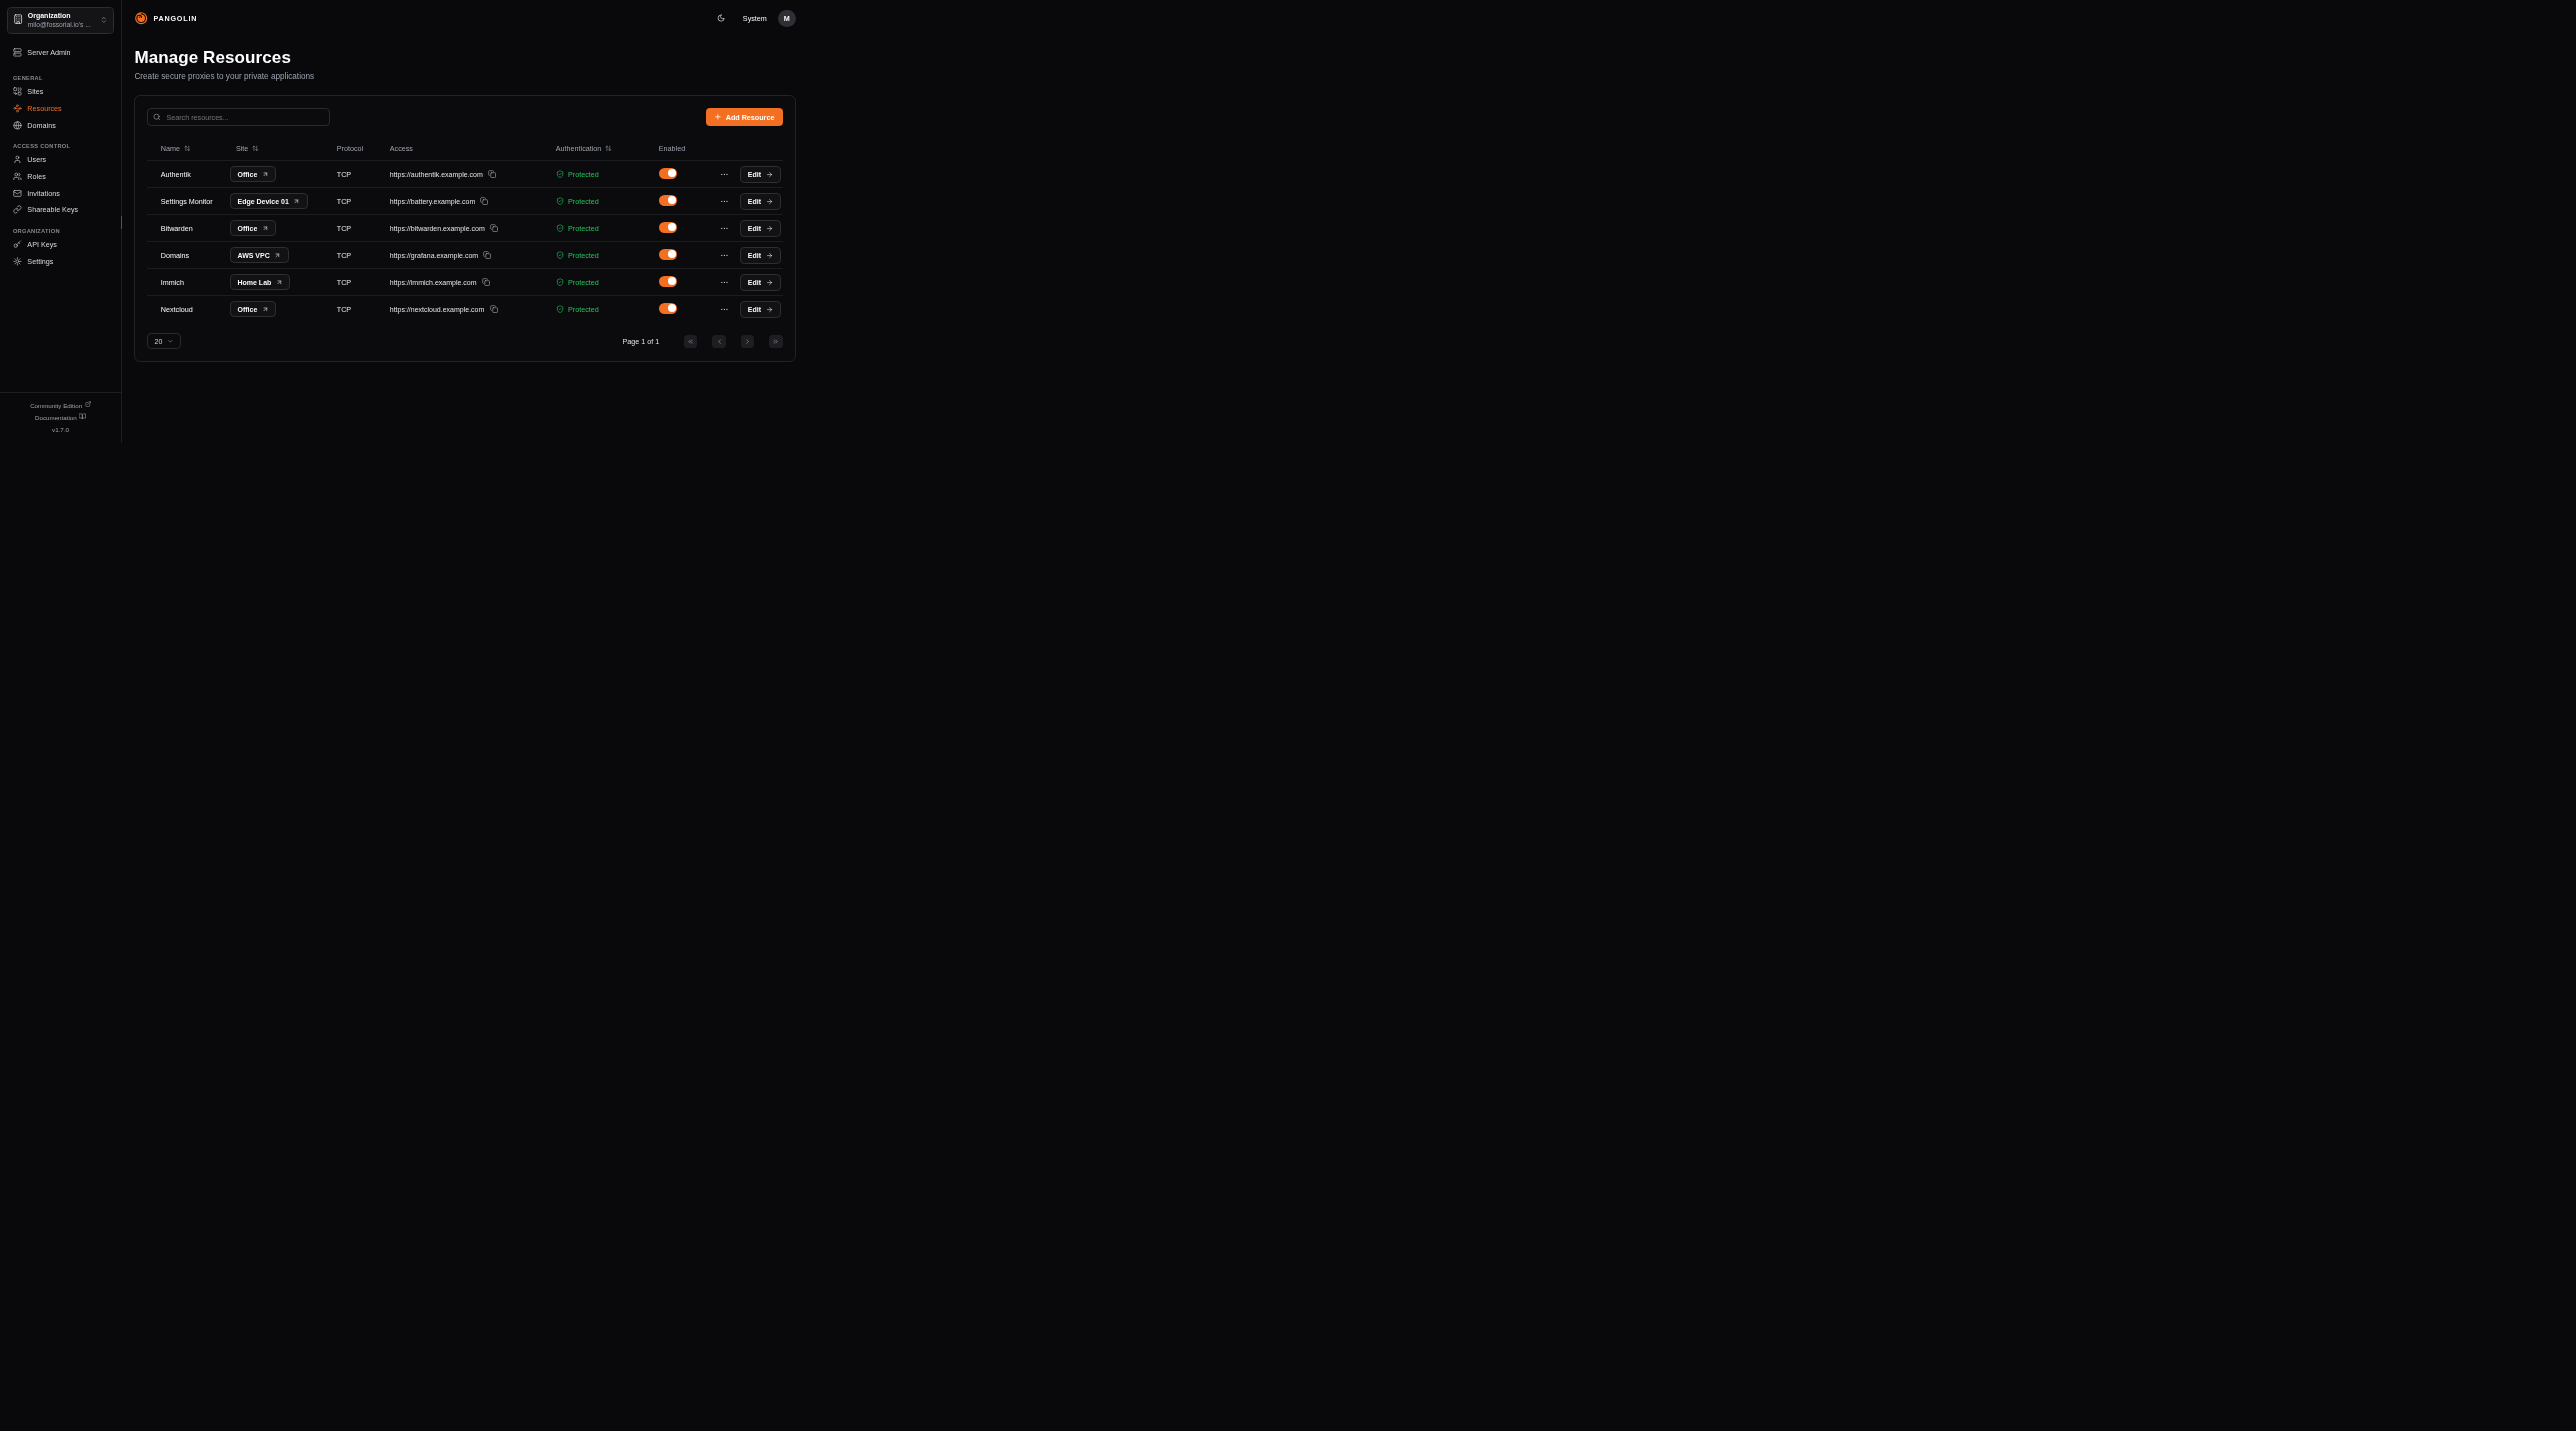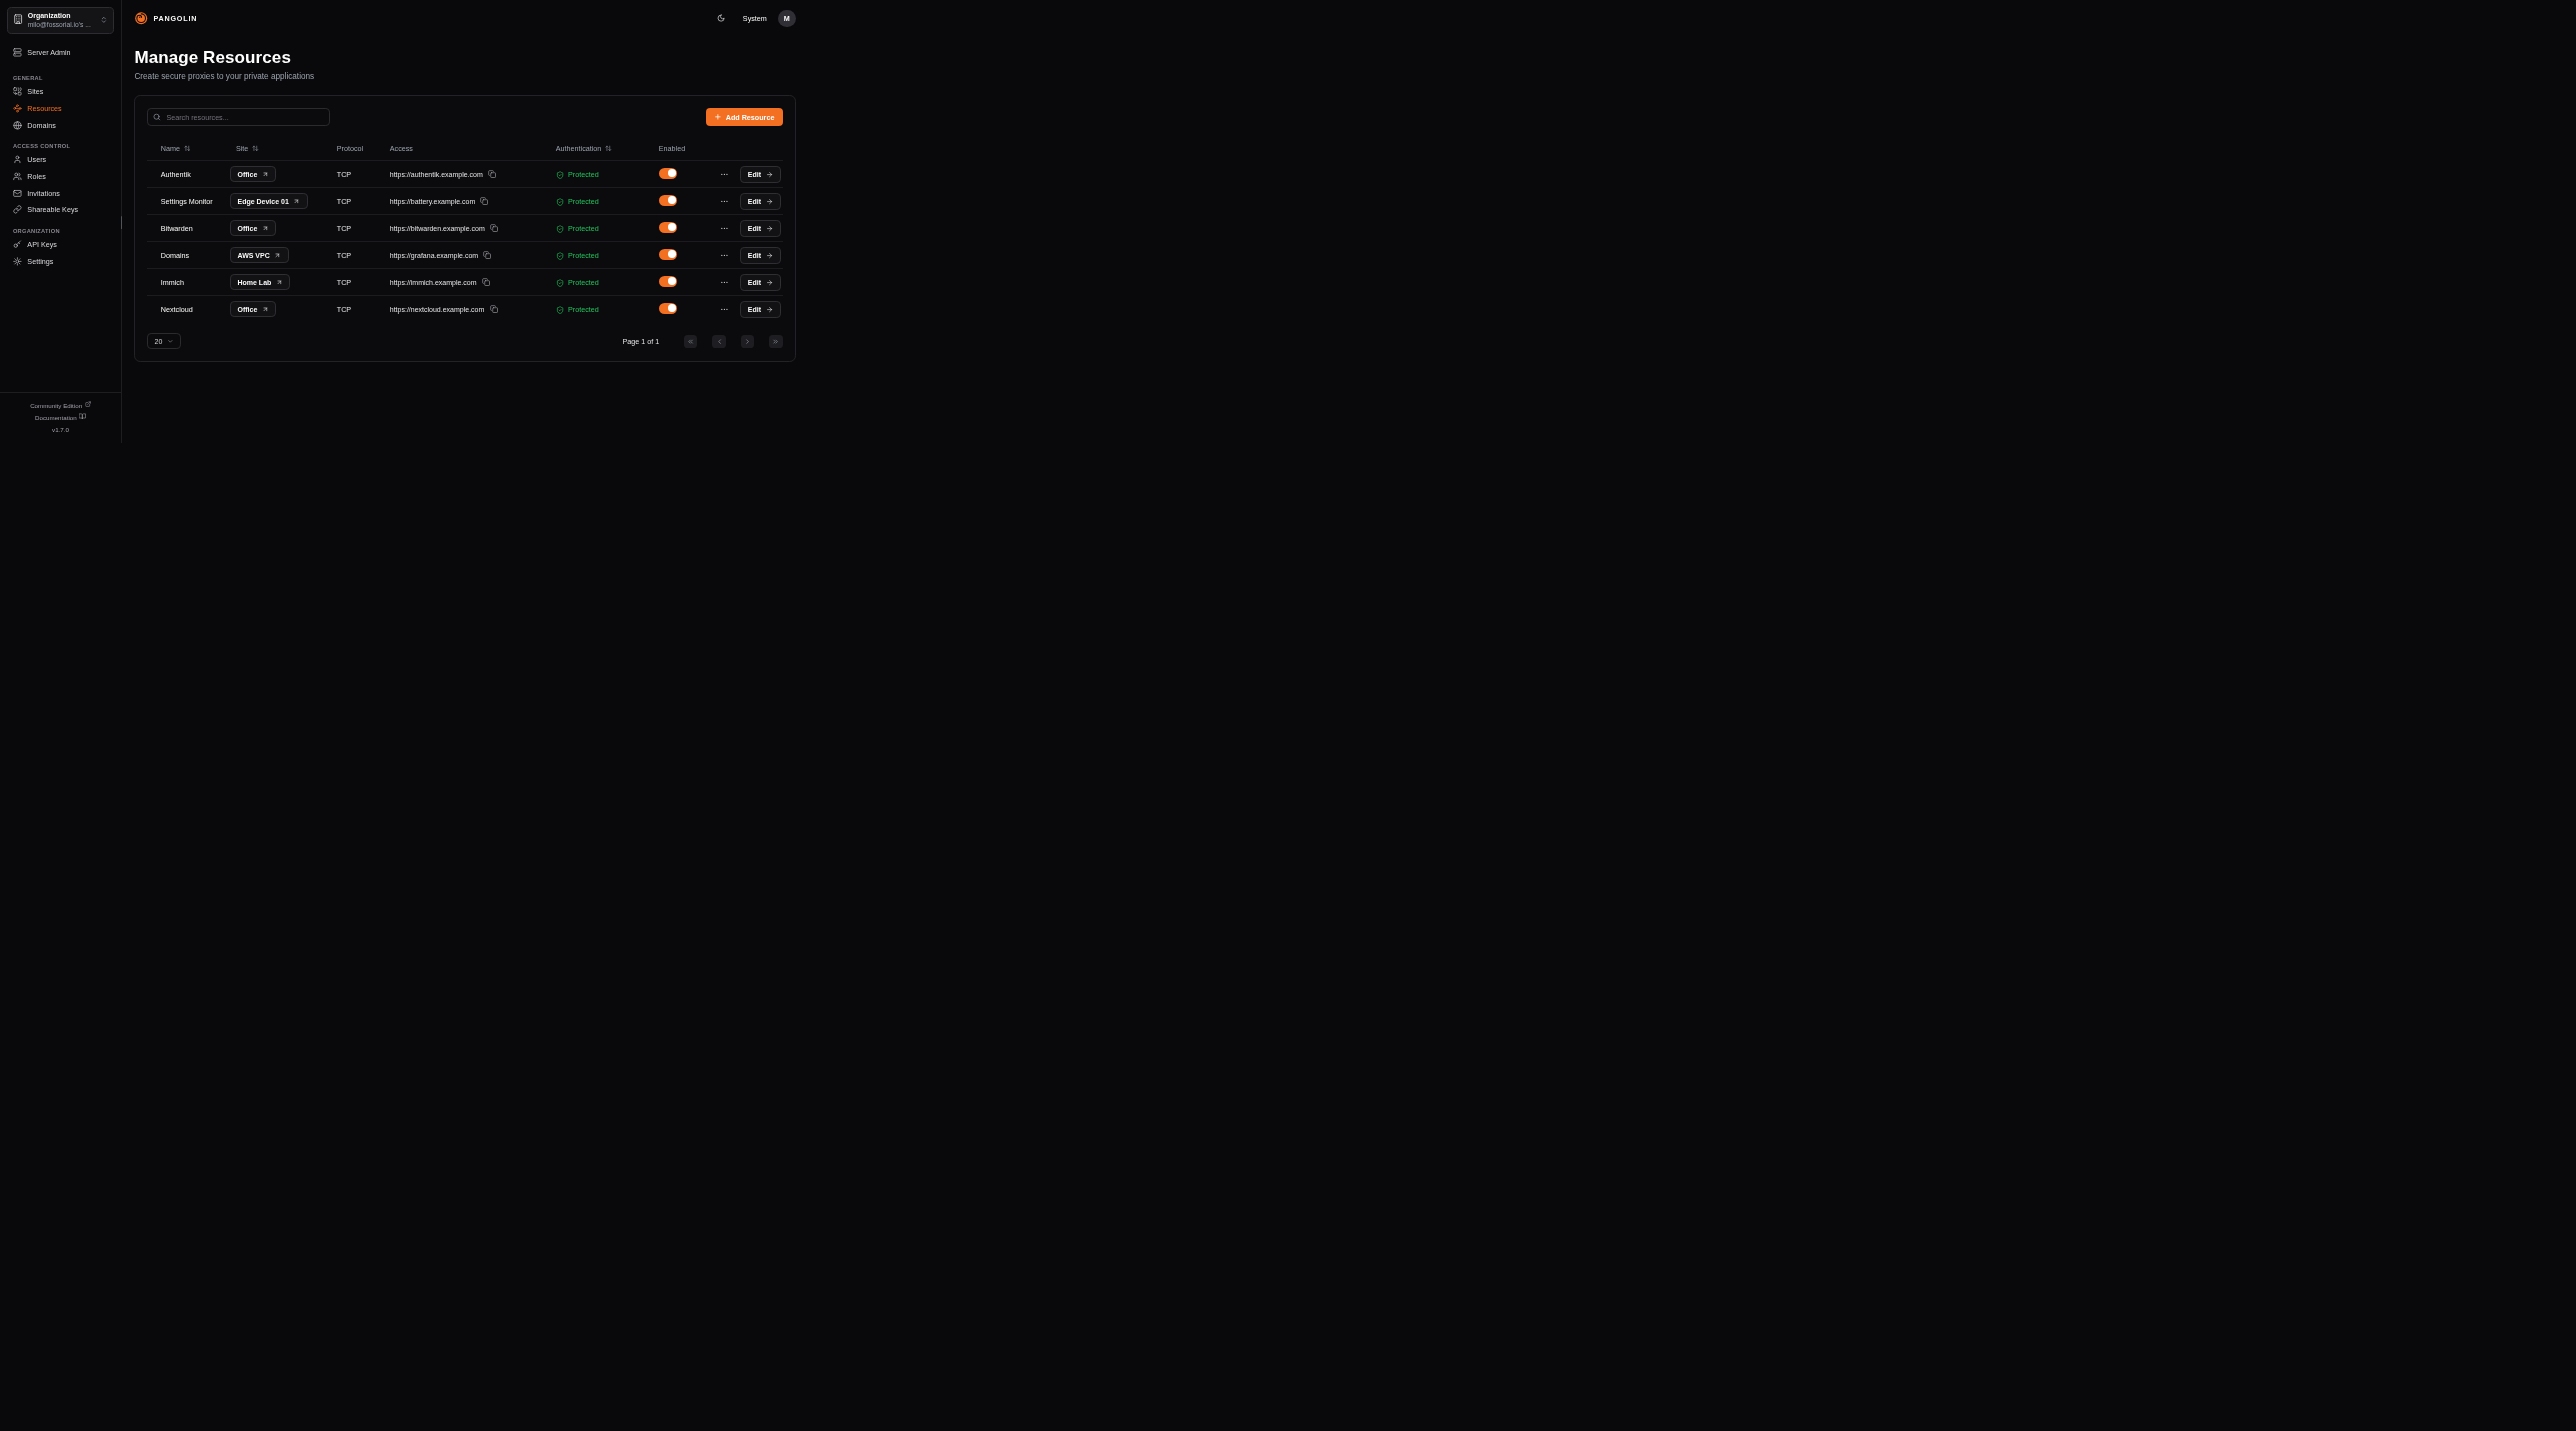--- a/index.html
+++ b/index.html
@@ -66,21 +66,21 @@
   .hcell .icon { color:#9ca3af; display:flex; cursor:pointer; }
   .trow { height:27px; border-top:0.5px solid #1c1c20; font-size:7.2px; }
   .cell-name { color:#fafafa; }
   .site-btn { display:inline-flex; align-items:center; gap:4.6px; padding:3.6px 6.7px; background:#121215;
     border:0.5px solid #2e2e33; border-radius:4.1px; color:#fafafa; font-size:7px; font-weight:600;
     font-family:inherit; cursor:pointer; }
   .site-btn .icon { color:#e4e4e7; display:flex; }
   .cell-protocol { color:#e8e8ea; }
   .cell-access { display:flex; align-items:center; gap:5.2px; color:#e4e4e7; font-size:7px; }
   .copy-btn { color:#a6a6ad; display:flex; cursor:pointer; }
-  .cell-auth { display:flex; align-items:flex-end; gap:4.1px; color:#22c55e; }
+  .cell-auth { display:flex; align-items:flex-start; gap:4.1px; color:#22c55e; }
   .cell-auth .icon { display:flex; color:#22c55e; }
   .toggle { width:18px; height:10.3px; border-radius:515px; background:#3f3f46; position:relative; display:inline-block; cursor:pointer; }
   .toggle.on { background:#F36F21; }
   .toggle .knob { position:absolute; top:1px; left:1px; width:8.2px; height:8.2px; border-radius:50%; background:#fff; }
   .toggle.on .knob { left:auto; right:1px; }
   .cell-actions { display:flex; align-items:center; justify-content:flex-end; gap:8.8px; }
   .more-btn { background:none; border:none; color:#d4d4d8; display:flex; padding:2.1px; cursor:pointer; }
   .edit-btn { display:inline-flex; align-items:center; gap:4.6px; padding:3.6px 6.7px; background:#121215;
     border:0.5px solid #2e2e33; border-radius:4.1px; color:#fafafa; font-size:7px; font-weight:600;
     font-family:inherit; cursor:pointer; }

